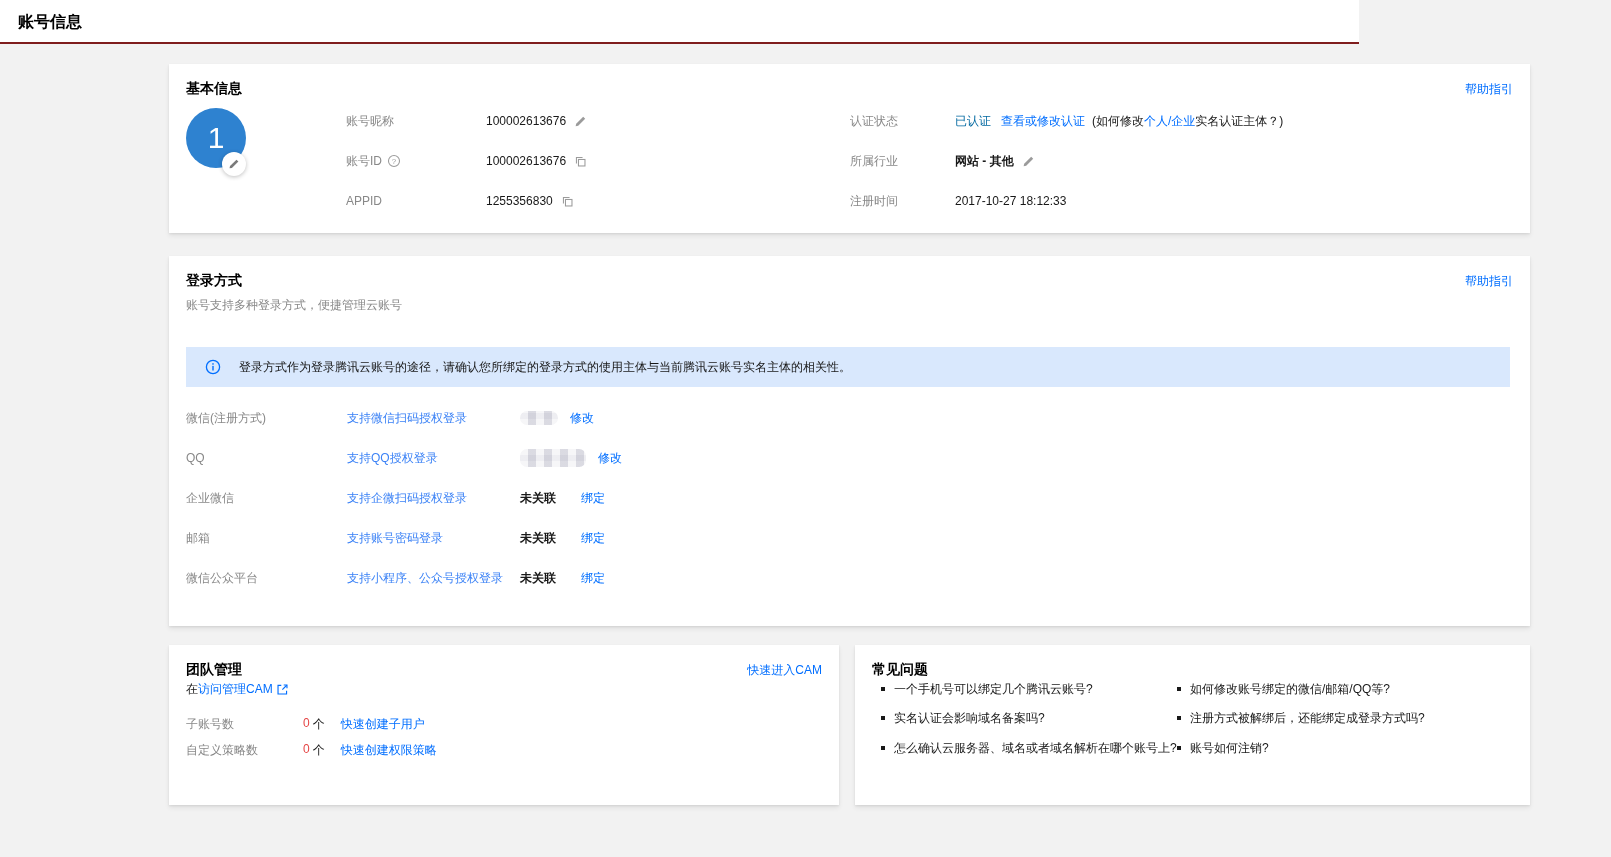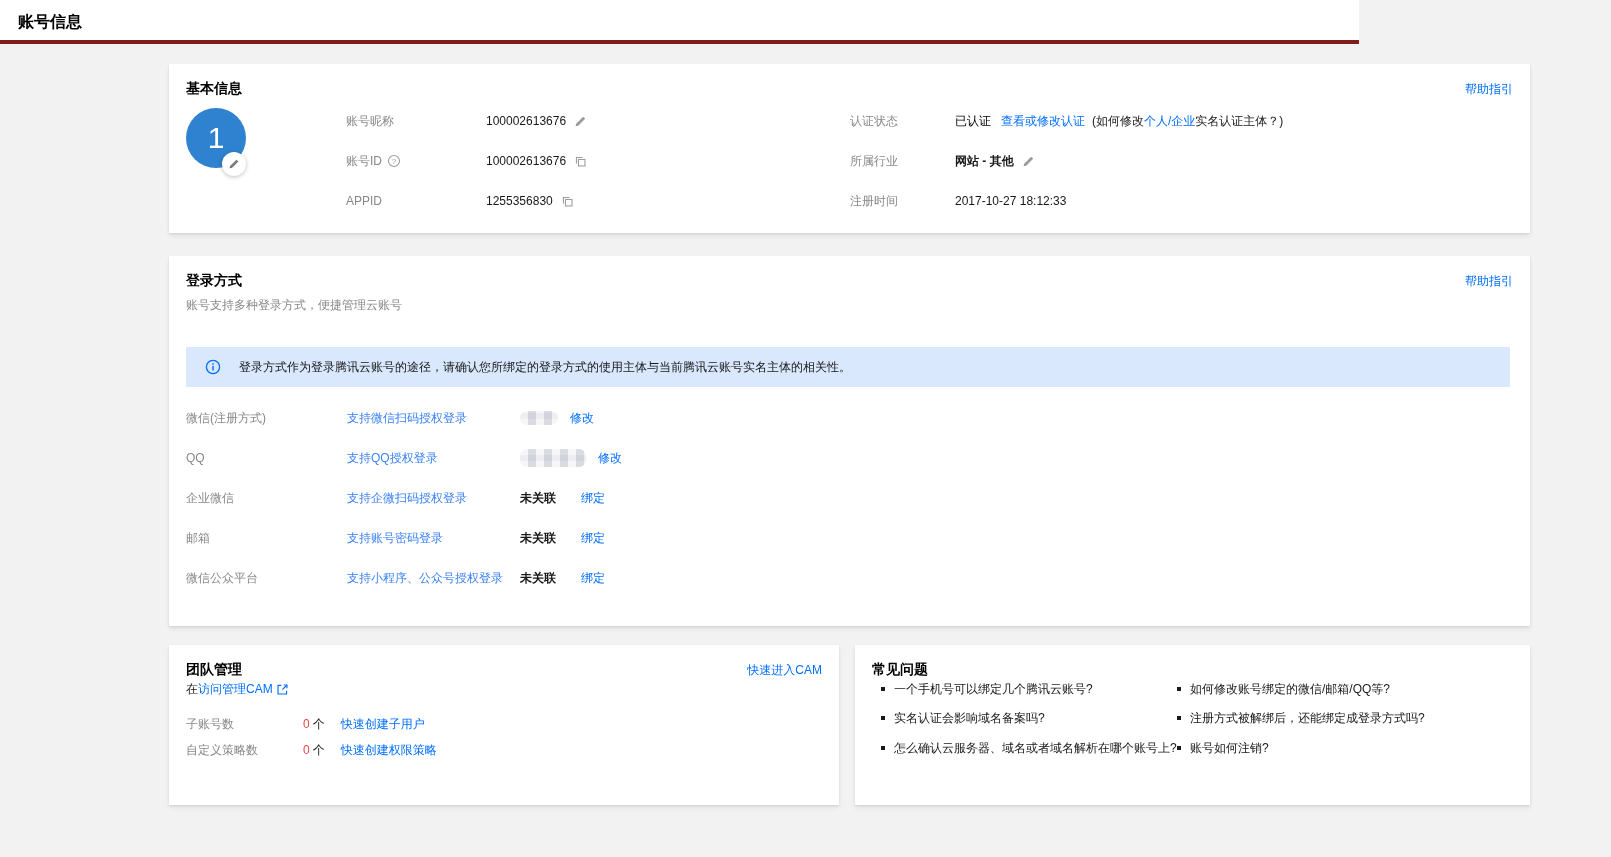--- a/index.html
+++ b/index.html
@@ -7,40 +7,40 @@
   body {
     position:relative;
     background:#f2f2f2;
     font-family:"Liberation Sans","DejaVu Sans",sans-serif;
     font-size:12px;
     color:#181818;
     overflow:hidden;
   }
   .header {
     position:absolute; top:0; left:0; width:1359px; height:44px;
-    background:#ffffff; border-bottom:4px solid #7f1d1d;
+    background:#ffffff; border-bottom:2px solid #7f1d1d;
   }
   .page-title {
     position:absolute; left:18px; top:12px;
     font-size:16px; font-weight:bold; color:#000;
   }
   .card {
     position:absolute; background:#ffffff;
     box-shadow:0 1px 2px rgba(0,0,0,0.08), 0 3px 5px rgba(0,0,0,0.07);
   }
   #card-basic { left:169px; top:64px;  width:1361px; height:169px; }
   #card-login { left:169px; top:256px; width:1361px; height:370px; }
   #card-team  { left:169px; top:645px; width:670px;  height:160px; }
   #card-faq   { left:855px; top:645px; width:675px;  height:160px; }
 
   .card-title { position:absolute; left:17px; top:16px; font-size:14px; font-weight:bold; color:#000; }
   .help-link  { position:absolute; right:17px; top:17px; }
 
   .link { color:#006eff; cursor:pointer; text-decoration:none; }
-  .green { color:#000000; }
+  .green { color:#0369a1; }
   .red { color:#e54545; }
   .bold { font-weight:bold; }
 
   
   .avatar {
     position:absolute; left:17px; top:44px; width:60px; height:60px;
     border-radius:50%; background:#2e82d0; color:#fff;
     font-size:30px; display:flex; align-items:center; justify-content:center;
   }
   .avatar-badge {
@@ -74,21 +74,21 @@
       repeating-linear-gradient(90deg, rgba(255,255,255,0.55) 0 8px, rgba(205,205,215,0.55) 8px 16px),
       repeating-linear-gradient(0deg, rgba(255,255,255,0.3) 0 6px, rgba(190,190,205,0.25) 6px 12px);
   }
   .mask-sm { width:38px; height:14px; margin-right:12px; }
   .mask-lg { width:66px; height:18px; margin-right:12px; }
   .status-gap { margin-right:25px; }
 
   
   .team-desc { position:absolute; left:17px; top:36px; display:flex; align-items:center; white-space:nowrap; }
   .team-desc .ext-ic { margin:0 4px 0 3px; display:inline-flex; }
-  .stat-row { position:absolute; left:17px; display:flex; align-items:center; height:16px; white-space:nowrap; }
+  .stat-row { position:absolute; left:17px; display:flex; align-items:flex-start; height:16px; white-space:nowrap; }
   .stat-row .label { width:117px; color:#888888; flex-shrink:0; }
   .stat-row .unit { margin:0 16px 0 3px; color:#181818; }
 
   
   .faq-item { position:absolute; display:flex; align-items:center; height:16px; white-space:nowrap; cursor:pointer; }
   .bullet {
     width:4px; height:4px; background:#181818; margin-right:9px; flex-shrink:0; display:inline-block;
   }
   svg { display:block; }
 </style>

